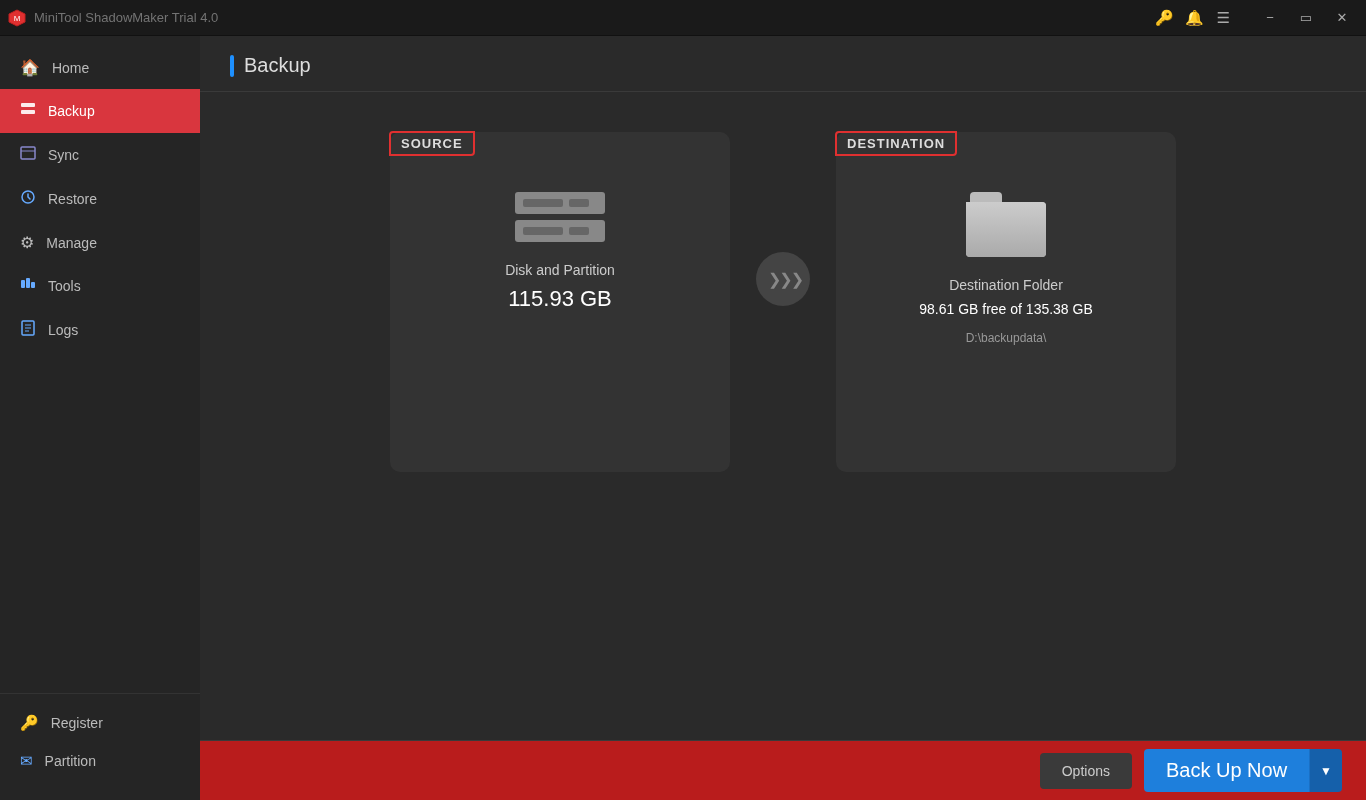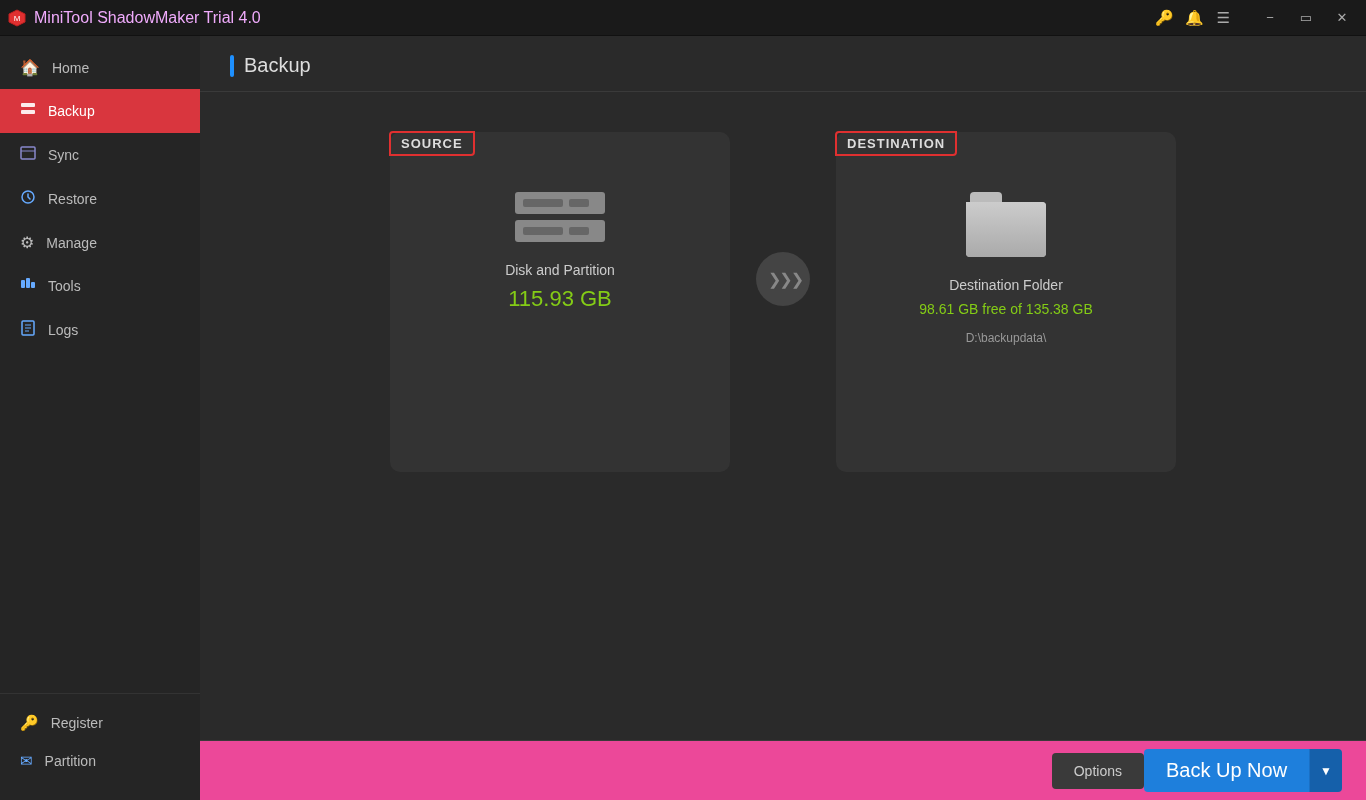--- a/index.html
+++ b/index.html
@@ -28,22 +28,22 @@
     .titlebar-left {
       display: flex;
       align-items: center;
       gap: 8px;
     }
     .titlebar-logo {
       width: 18px;
       height: 18px;
     }
     .titlebar-title {
-      color: #f0abfc;
-      font-size: 16px;
+      color: #737373;
+      font-size: 13px;
       text-align: right;
     }
     .titlebar-icons {
       display: flex;
       align-items: center;
       gap: 12px;
     }
     .titlebar-icon {
       color: #aaa;
       font-size: 15px;
@@ -240,21 +240,21 @@
     }
 
     .card-label-text {
       font-size: 14px;
       color: #ccc;
       margin-bottom: 8px;
       text-align: center;
     }
     .card-size-text {
       font-size: 22px;
-      color: #84cc16;
+      color: #ffffff;
       margin-bottom: 12px;
       text-align: center;
     }
     .card-detail-text {
       font-size: 12px;
       color: #999;
       text-align: center;
       line-height: 1.6;
     }
 
@@ -277,26 +277,27 @@
       justify-content: center;
       font-size: 18px;
       color: #999;
       letter-spacing: -4px;
       padding-left: 4px;
     }
 
     
     .bottom-bar {
       height: 60px;
-      background: #ec4899;
+      background: #b91c1c;
       border-top: 1px solid #3a3a3a;
       display: flex;
       align-items: center;
       justify-content: flex-end;
       padding: 0 24px;
+      gap: 12px;
       flex-shrink: 0;
     }
     .btn-options {
       background: #3a3a3a;
       color: #ccc;
       border: none;
       padding: 10px 22px;
       border-radius: 4px;
       font-size: 14px;
       cursor: pointer;

